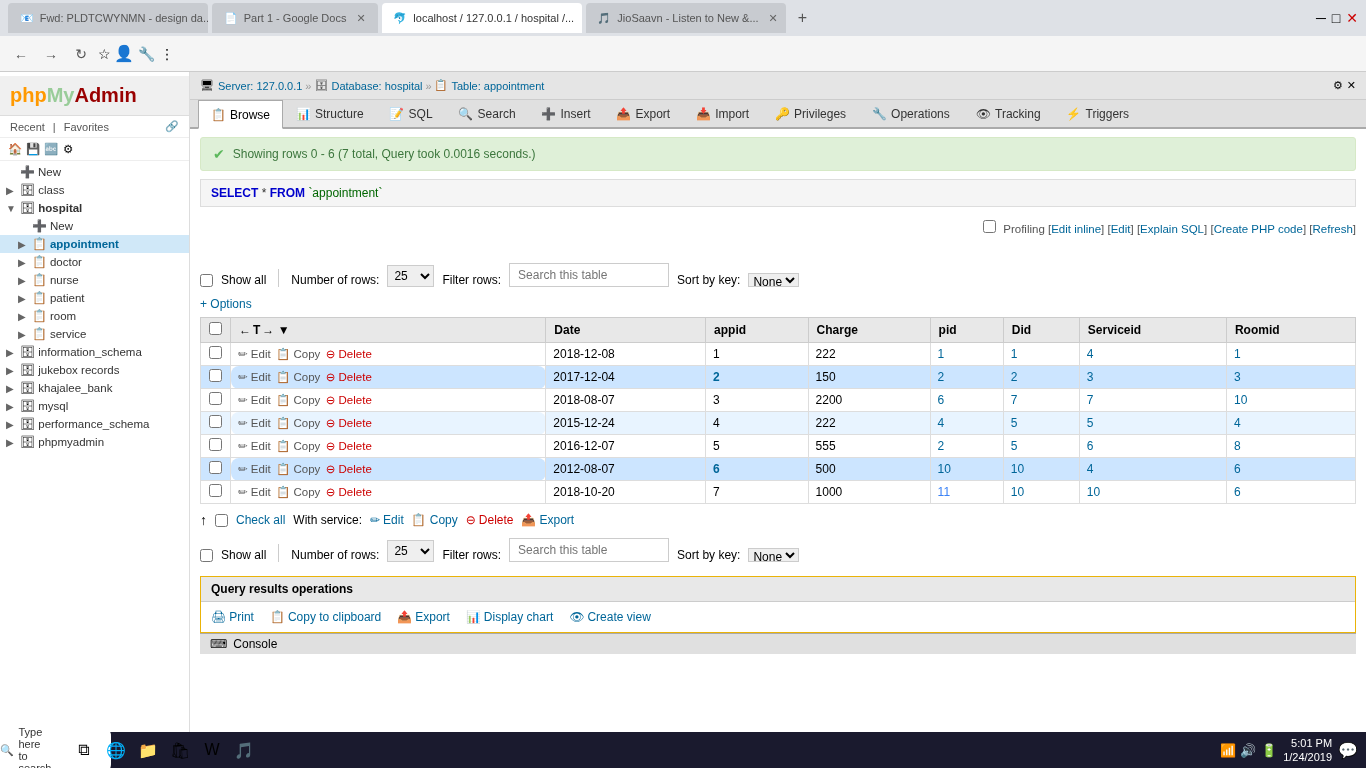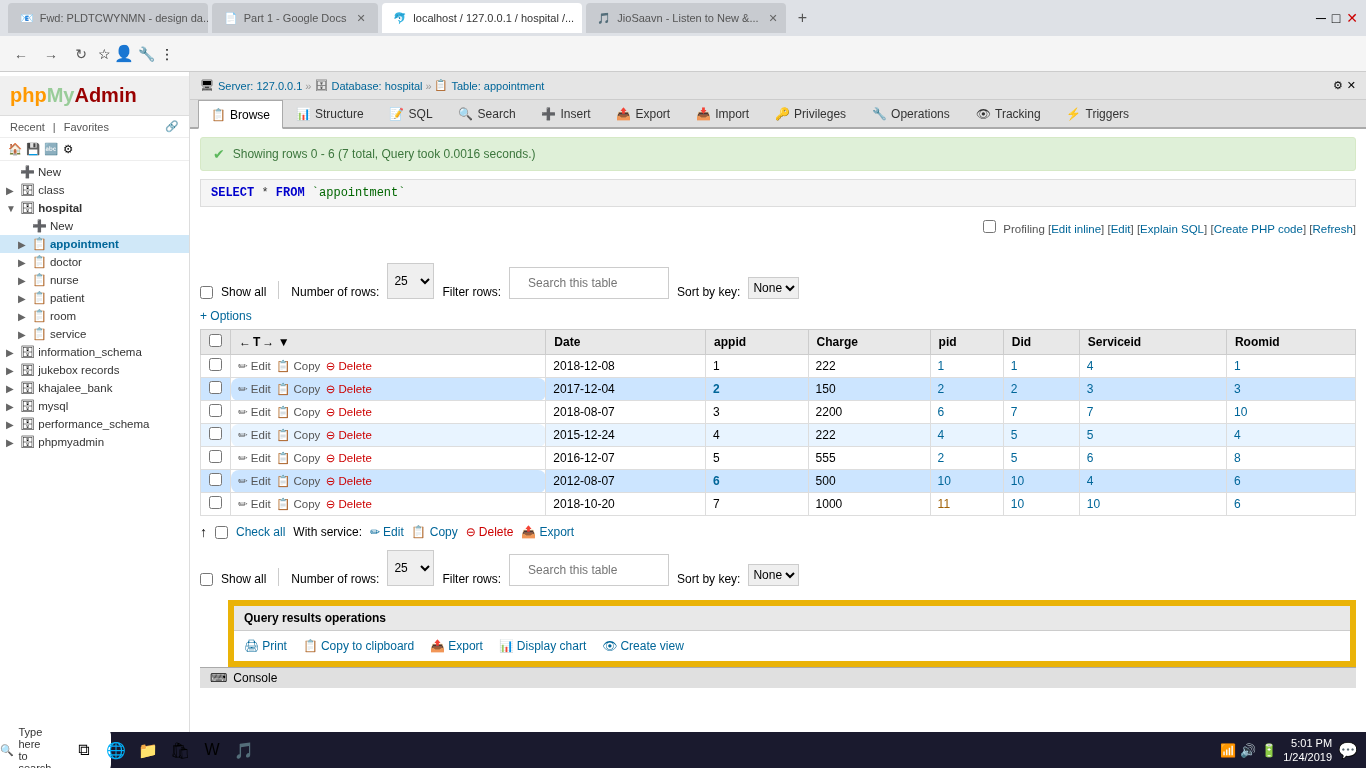--- a/index.html
+++ b/index.html
@@ -56,32 +56,32 @@
     .action-tabs { background: #e0e0e0; display: flex; border-bottom: 2px solid #aaa; padding: 0 8px; }
     .action-tab { padding: 6px 12px; font-size: 12px; cursor: pointer; display: flex; align-items: center; gap: 4px; border: 1px solid transparent; border-bottom: none; text-decoration: none; color: #333; }
     .action-tab.active { background: #fff; border: 1px solid #aaa; border-bottom: 1px solid #fff; color: #000; margin-bottom: -2px; }
 
     
     .main-content { flex: 1; overflow-y: auto; padding: 8px 10px; background: #fff; }
 
     .success-bar { background: #dff0d8; border: 1px solid #d6e9c6; padding: 8px 12px; margin-bottom: 8px; border-radius: 3px; display: flex; align-items: center; gap: 8px; color: #3c763d; font-size: 12px; }
     .success-icon { color: #5cb85c; font-size: 14px; }
 
-    .sql-display { background: #f5f5f5; border: 1px solid #ddd; padding: 6px 10px; margin-bottom: 10px; font-family: Liberation Mono, monospace; font-size: 12px; color: #333; }
+    .sql-display { background: #f5f5f5; border: 1px solid #ddd; padding: 6px 10px; margin-bottom: 10px; font-family: Liberation Sans, sans-serif; font-size: 12px; color: #333; }
     .sql-keyword { color: #00c; font-weight: bold; }
     .sql-table { color: #060; }
 
     .profiling-bar { text-align: right; margin-bottom: 21px; font-size: 11.5px; color: #555; padding: 3px 0; }
     .profiling-bar a { color: #069; text-decoration: none; }
     .profiling-cb { margin-right: 4px; }
 
     .filter-bar { display: flex; align-items: flex-end; gap: 8px; margin-bottom: 6px; padding: 4px 0; }
-    .num-rows-select { height: 36px; border: 1px solid #ccc; font-size: 12px; padding: 0 2px; }
-    .search-input { height: 32px; border: 1px solid #ccc; padding: 0 18px; font-size: 12px; width: 160px; }
-    .sort-select { height: 22px; border: 1px solid #ccc; font-size: 12px; }
+    .num-rows-select { height: 22px; border: 1px solid #ccc; font-size: 12px; padding: 0 2px; }
+    .search-input { height: 24px; border: 1px solid #ccc; padding: 0 8px; font-size: 12px; width: 160px; }
+    .sort-select { height: 14px; border: 1px solid #ccc; font-size: 12px; }
 
     .options-link { color: #069; text-decoration: none; font-size: 12px; margin-bottom: 6px; display: inline-block; }
 
     
     .data-table-container { overflow-x: auto; margin-bottom: 8px; }
     .data-table { border-collapse: collapse; width: 100%; font-size: 12px; }
     .data-table th { background: #e8e8e8; border: 1px solid #ccc; padding: 4px 8px; text-align: left; white-space: nowrap; font-weight: bold; }
     .data-table td { border: 1px solid #ddd; padding: 3px 7px; white-space: nowrap; }
     .data-table tr:nth-child(even) { background: #e8f4ff; }
     .data-table tr:nth-child(odd) { background: #fff; }
@@ -90,21 +90,21 @@
 
     .action-link { text-decoration: none; font-size: 11.5px; margin-right: 2px; }
     .edit-link { color: #555; }
     .copy-link { color: #555; }
     .delete-link { color: #c00; }
 
     .bulk-actions { display: flex; align-items: center; gap: 8px; margin: 6px 0; font-size: 12px; }
     .bulk-action-link { color: #069; text-decoration: none; display: flex; align-items: center; gap: 3px; }
     .bulk-action-link.delete { color: #c00; }
 
-    .query-results-ops { border: 6px solid #eab308; margin-top: 10px; margin-left: 28px; }
+    .query-results-ops { border: 1px solid #eab308; margin-top: 10px; }
     .qro-header { background: #e8e8e8; padding: 5px 10px; font-weight: bold; font-size: 12px; border-bottom: 1px solid #ccc; }
     .qro-body { padding: 8px 10px; display: flex; gap: 16px; align-items: center; }
     .qro-link { color: #069; text-decoration: none; font-size: 12px; display: flex; align-items: center; gap: 3px; }
 
     
     .taskbar { background: #1a1a2e; height: 36px; display: flex; align-items: center; padding: 0 8px; gap: 4px; flex-shrink: 0; }
     .start-btn { background: #0078d7; color: #fff; border: none; padding: 4px 8px; font-size: 12px; border-radius: 2px; cursor: pointer; display: flex; align-items: center; gap: 4px; }
     .taskbar-icon { width: 28px; height: 28px; display: flex; align-items: center; justify-content: center; font-size: 16px; cursor: pointer; }
     .taskbar-right { margin-left: auto; display: flex; align-items: center; gap: 6px; color: #fff; font-size: 11px; }
     .taskbar-time { text-align: right; line-height: 1.3; }
@@ -496,21 +496,21 @@
                 <tr>
     <td class="checkbox-cell"><input type="checkbox" style=""></td>
     <td class="col-actions">
       <a href="#" class="action-link edit-link"><span>✏</span> Edit</a>
       <a href="#" class="action-link copy-link"><span>📋</span> Copy</a>
       <a href="#" class="action-link delete-link"><span>⊖</span> Delete</a>
     </td>
     <td>2018-10-20</td>
     <td style="">7</td>
     <td>1000</td>
-    <td style="color:#a16207;">11</td>
+    <td style="color:#3b82f6;">11</td>
     <td style="color:#069;">10</td>
     <td style="color:#069;">10</td>
     <td style="color:#069;">6</td>
   </tr>
               </tbody>
           </table>
         </div>
 
         
         <div class="bulk-actions">

